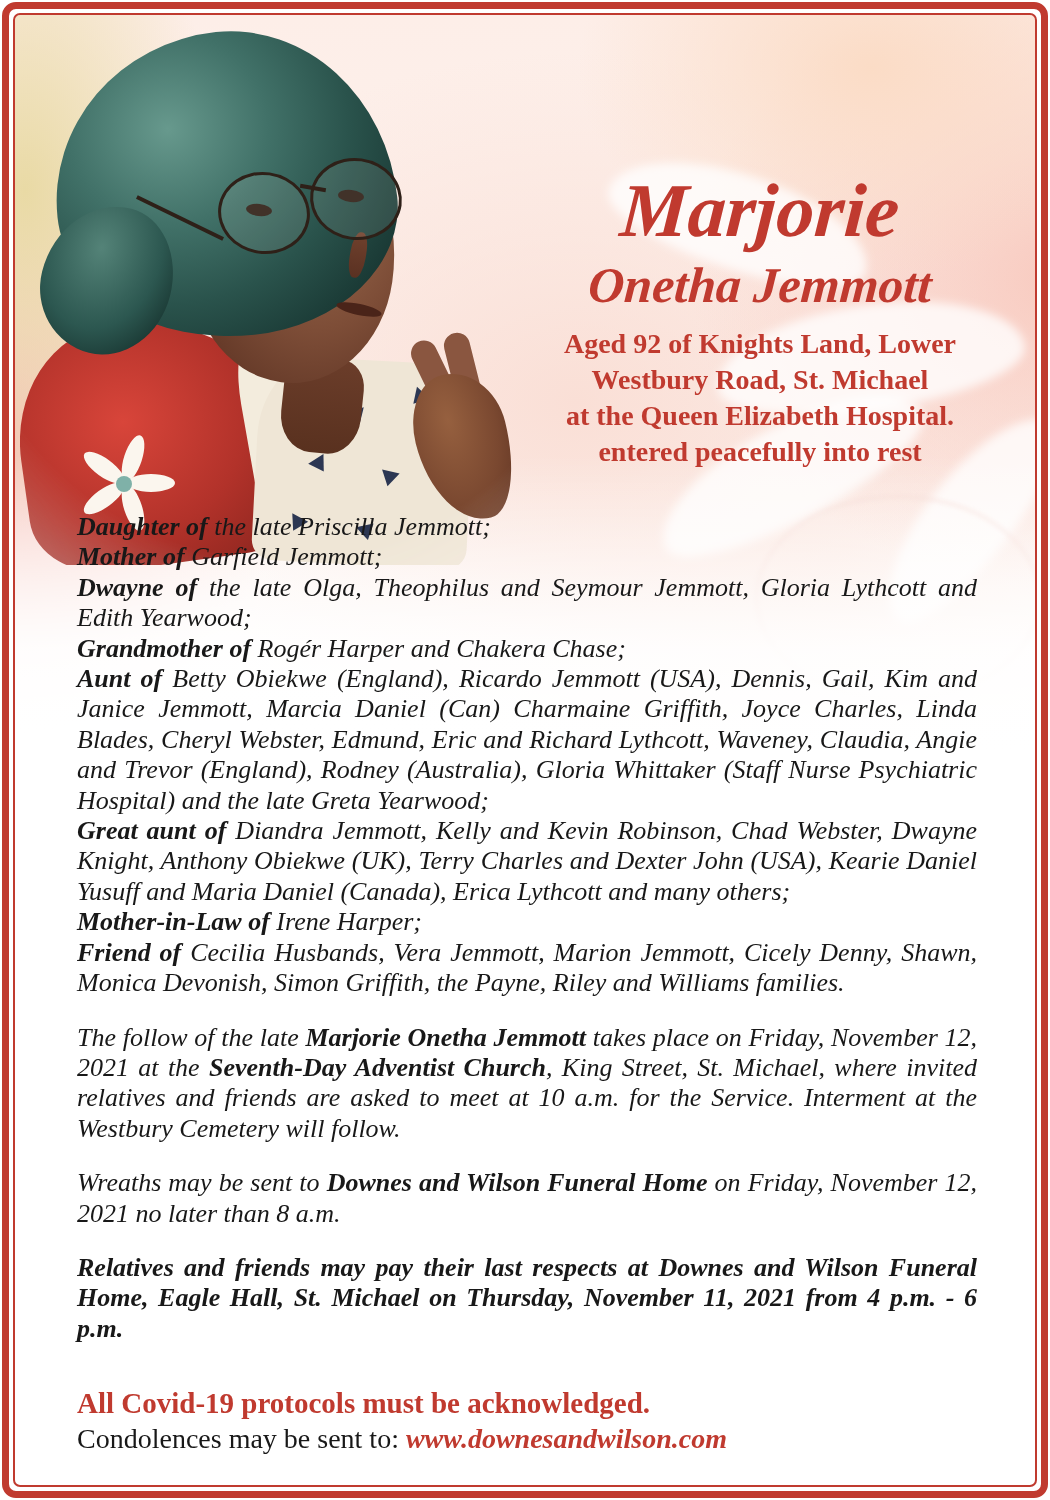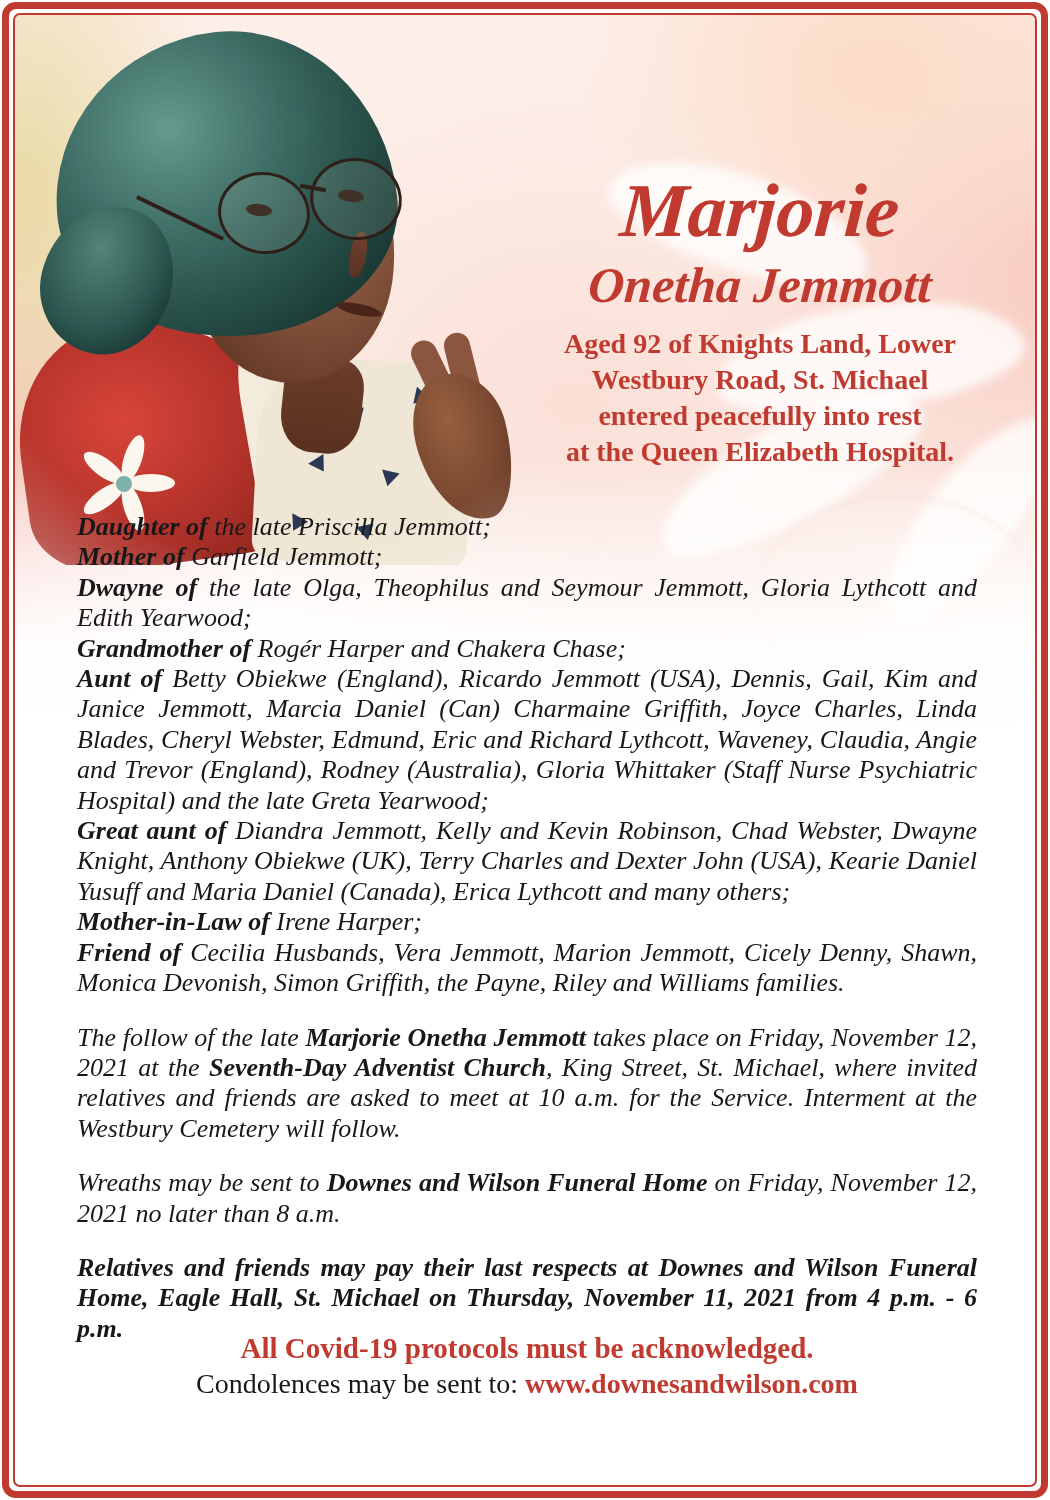--- a/index.html
+++ b/index.html
@@ -86,24 +86,24 @@
     font-size:50px;line-height:1.0;margin-top:12px;transform:skewX(-4deg);}
   .subtitle{margin-top:16px;font-weight:bold;font-size:28px;line-height:36px;}
   .subtitle div{white-space:nowrap;}
   
   .content{position:absolute;left:77px;top:512px;width:900px;z-index:10;
     font-size:26px;line-height:30.4px;color:#181818;text-align:justify;font-style:italic;}
   .para{margin:0;}
   .para.gap{margin-top:24px;}
   .b{font-weight:bold;}
   
-  .footer{position:absolute;left:77px;top:1331px;width:900px;text-align:center;z-index:10;}
+  .footer{position:absolute;left:77px;top:1386px;width:900px;text-align:left;z-index:10;}
   .covid{color:var(--red,#c03a2f);font-weight:bold;font-size:29px;line-height:34px;}
   .condolence{font-size:28px;line-height:34px;color:#181818;margin-top:2px;}
-  .condolence .link{color:var(--red,#c03a2f);font-weight:bold;text-decoration:none;}
+  .condolence .link{color:var(--red,#c03a2f);font-weight:bold;text-decoration:none;font-style:italic;}
 </style>
 </head>
 <body>
 
 <div class="page">
 
   <div class="bg">
     <div class="petal p1"></div>
     <div class="petal p2"></div>
     <div class="petal p3"></div>
@@ -148,22 +148,22 @@
     <div class="finger f2"></div>
     <div class="hand"></div>
   </div>
 
   <div class="titleblock">
     <div class="name1">Marjorie</div>
     <div class="name2">Onetha Jemmott</div>
     <div class="subtitle">
       <div>Aged 92 of Knights Land, Lower</div>
       <div>Westbury Road, St. Michael</div>
+      <div>at the Queen Elizabeth Hospital.</div>
       <div>entered peacefully into rest</div>
-      <div>at the Queen Elizabeth Hospital.</div>
     </div>
   </div>
 
   <div class="content">
       <div class="para"><span class="b">Daughter of </span><span>the late Priscilla Jemmott;</span></div>
       <div class="para"><span class="b">Mother of </span><span>Garfield Jemmott;</span></div>
       <div class="para"><span class="b">Dwayne of </span><span>the late Olga, Theophilus and Seymour Jemmott, Gloria Lythcott and Edith Yearwood;</span></div>
       <div class="para"><span class="b">Grandmother of </span><span>Rogér Harper and Chakera Chase;</span></div>
       <div class="para"><span class="b">Aunt of </span><span>Betty Obiekwe (England), Ricardo Jemmott (USA), Dennis, Gail, Kim and Janice Jemmott, Marcia Daniel (Can) Charmaine Griffith, Joyce Charles, Linda Blades, Cheryl Webster, Edmund, Eric and Richard Lythcott, Waveney, Claudia, Angie and Trevor (England), Rodney (Australia), Gloria Whittaker (Staff Nurse Psychiatric Hospital) and the late Greta Yearwood;</span></div>
       <div class="para"><span class="b">Great aunt of </span><span>Diandra Jemmott, Kelly and Kevin Robinson, Chad Webster, Dwayne Knight, Anthony Obiekwe (UK), Terry Charles and Dexter John (USA), Kearie Daniel Yusuff and Maria Daniel (Canada), Erica Lythcott and many others;</span></div>

